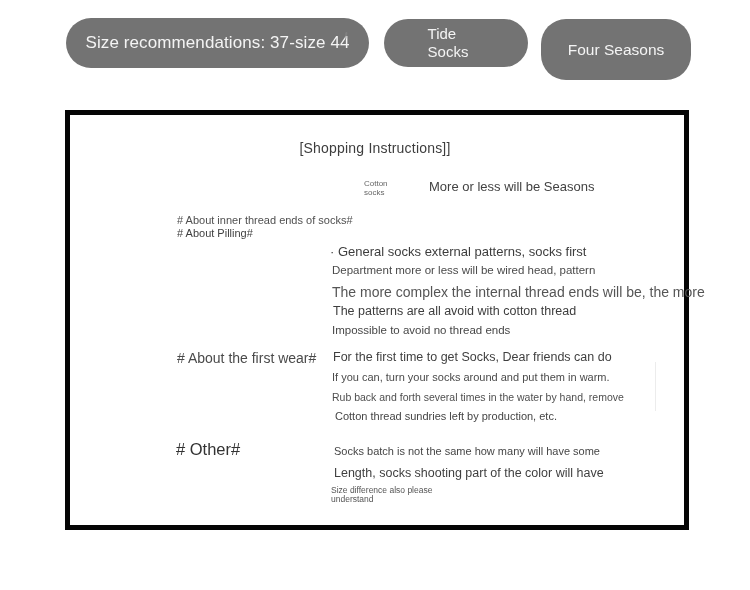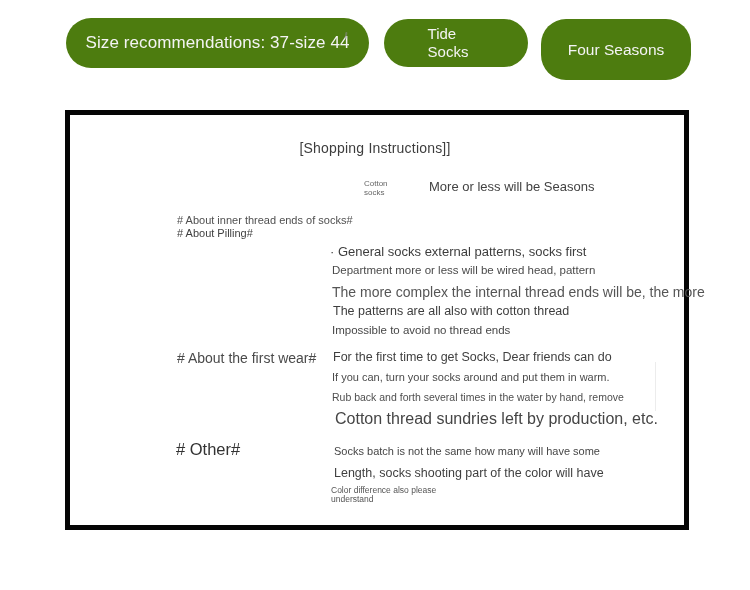--- a/index.html
+++ b/index.html
@@ -5,21 +5,21 @@
   html,body{margin:0;padding:0;}
   body{
     width:750px;height:590px;position:relative;background:#ffffff;
     font-family:"Liberation Sans","DejaVu Sans",sans-serif;
     overflow:hidden;
   }
   .abs{position:absolute;white-space:nowrap;}
 
   
   .pill{
-    position:absolute;background:#4d7c0f;color:#f4f4f4;
+    position:absolute;background:#737373;color:#f4f4f4;
     border-radius:25px;display:flex;align-items:center;justify-content:center;
     cursor:pointer;
   }
   .pill-size{left:66px;top:18px;width:303px;height:50px;font-size:17px;letter-spacing:.1px;}
   .pill-tide{left:384px;top:19px;width:144px;height:48px;font-size:15px;}
   .pill-tide .stack{text-align:left;line-height:18px;transform:translateX(-8px);}
   .pill-seasons{left:541px;top:19px;width:150px;height:61px;font-size:15.5px;}
   .tick-mark{
     position:absolute;left:279px;top:14px;width:2px;height:7px;
     background:#8a8a8a;border-radius:1px;transform:rotate(8deg);opacity:.55;
@@ -44,21 +44,21 @@
 
   .p1-l1{left:330px;top:244px;font-size:13px;color:#3d3d3d;}
   .p1-l2{left:332px;top:264px;font-size:11.5px;color:#4a4a4a;}
   .p1-l3{left:332px;top:284px;font-size:14px;color:#555;}
   .p1-l4{left:333px;top:304px;font-size:12.5px;color:#3d3d3d;}
   .p1-l5{left:332px;top:324px;font-size:11.5px;color:#474747;}
 
   .p2-l1{left:333px;top:350px;font-size:12.5px;color:#3f3f3f;}
   .p2-l2{left:332px;top:371px;font-size:11px;color:#4a4a4a;}
   .p2-l3{left:332px;top:391px;font-size:10.5px;color:#4f4f4f;}
-  .p2-l4{left:335px;top:410px;font-size:16px;color:#454545;}
+  .p2-l4{left:335px;top:410px;font-size:11px;color:#454545;}
 
   .p3-l1{left:334px;top:445px;font-size:11px;color:#464646;}
   .p3-l2{left:334px;top:466px;font-size:12.5px;color:#3f3f3f;}
   .p3-l3{left:331px;top:485px;font-size:8.5px;color:#555;}
   .p3-l4{left:331px;top:494px;font-size:8.5px;color:#555;}
 
   .faint-rule{
     position:absolute;left:585px;top:247px;width:1px;height:49px;
     background:#ececec;
   }
@@ -92,26 +92,26 @@
 <div class="abs note-cotton">
   <span style="display:block">Cotton</span>
   <span style="display:block">socks</span>
 </div>
 <div class="abs txt-more">More or less will be Seasons</div>
 
 <div class="abs lbl-inner"># About inner thread ends of socks#</div>
 <div class="abs p1-l1">· General socks external patterns, socks first</div>
 <div class="abs p1-l2">Department more or less will be wired head, pattern</div>
 <div class="abs p1-l3">The more complex the internal thread ends will be, the more</div>
-<div class="abs p1-l4">The patterns are all also with cotton thread</div>
+<div class="abs p1-l4">The patterns are all avoid with cotton thread</div>
 <div class="abs p1-l5">Impossible to avoid no thread ends</div>
 
 <div class="abs lbl-first"># About the first wear#</div>
 <div class="abs p2-l1">For the first time to get Socks, Dear friends can do</div>
 <div class="abs p2-l2">If you can, turn your socks around and put them in warm.</div>
 <div class="abs p2-l3">Rub back and forth several times in the water by hand, remove</div>
 <div class="abs p2-l4">Cotton thread sundries left by production, etc.</div>
 
 <div class="abs lbl-other"># Other#</div>
 <div class="abs p3-l1">Socks batch is not the same how many will have some</div>
 <div class="abs p3-l2">Length, socks shooting part of the color will have</div>
-<div class="abs p3-l3">Color difference also please</div>
+<div class="abs p3-l3">Size difference also please</div>
 <div class="abs p3-l4">understand</div>
 
 </body></html>

